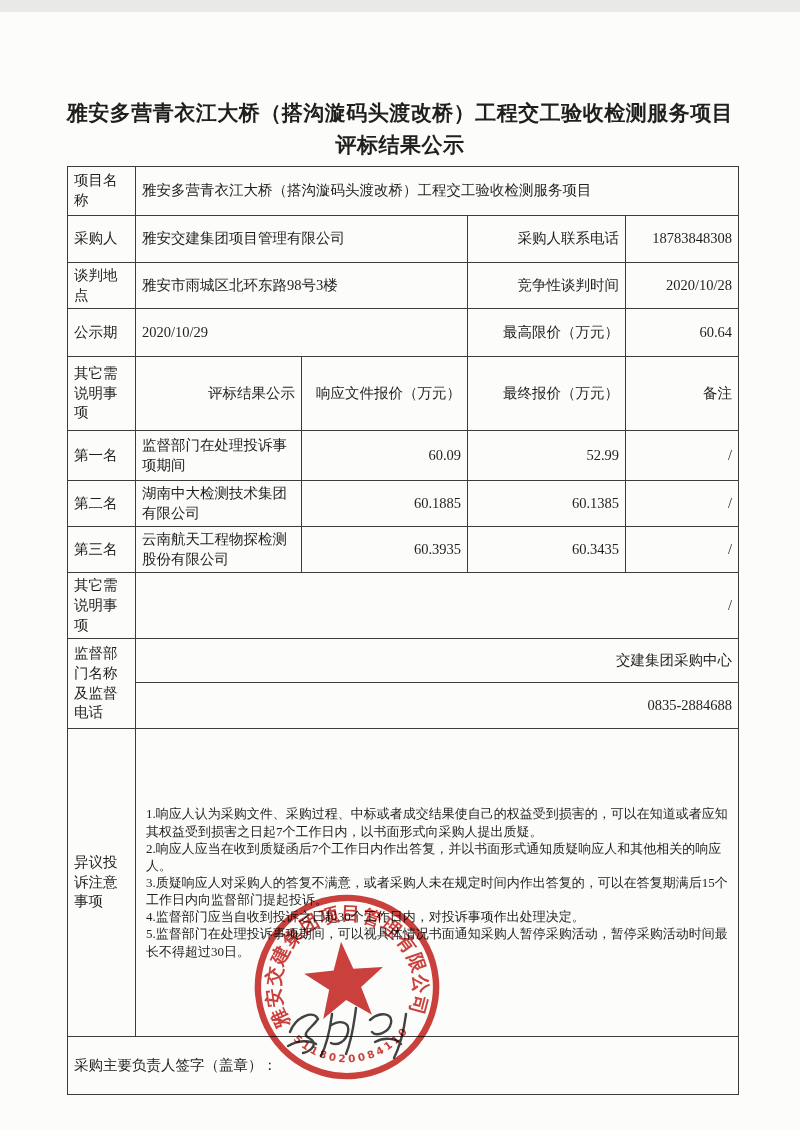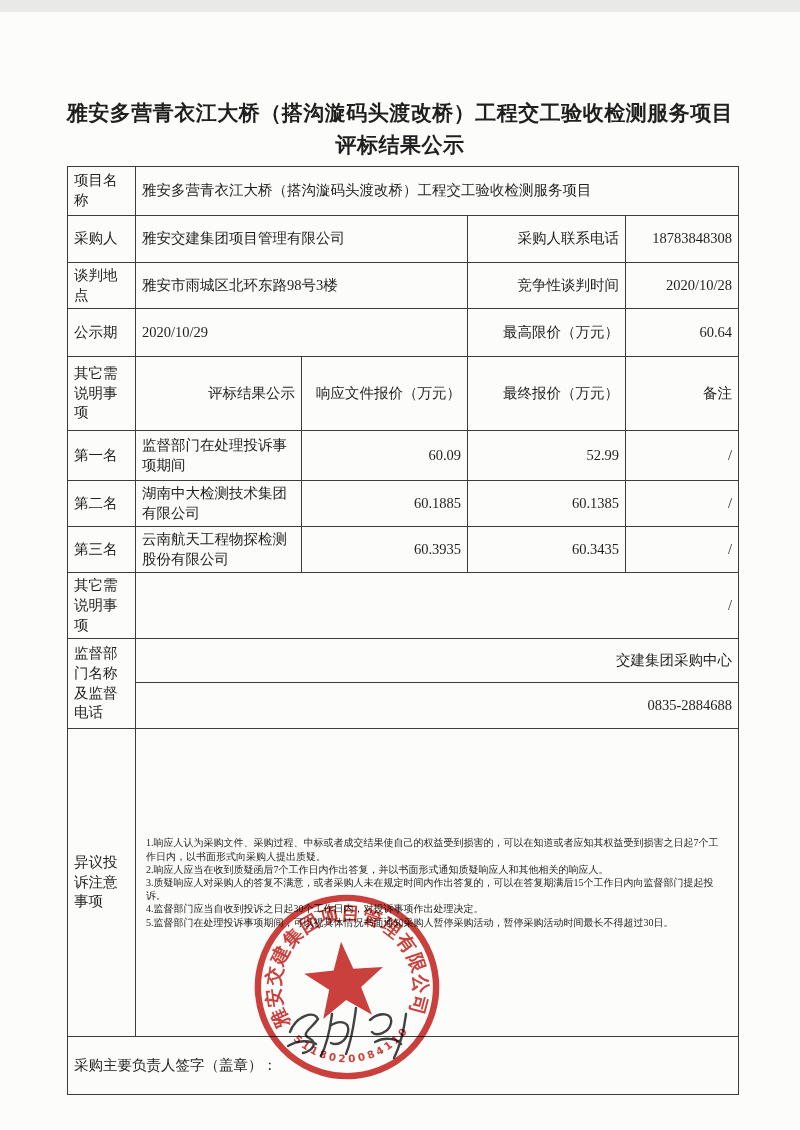--- a/index.html
+++ b/index.html
@@ -27,21 +27,21 @@
     vertical-align:middle; color:var(--ink);
     overflow:hidden;
   }
   td.c { text-align:right; }
   td.l { text-align:left; }
   td.lblcenter { text-align:left; padding:3px 2px; }
   tr.r1{height:49px} tr.r2{height:47px} tr.r3{height:31px} tr.r4{height:48px}
   tr.r5{height:74px} tr.r6{height:50px} tr.r7{height:43px} tr.r8{height:38px}
   tr.r9{height:44px} tr.r10{height:44px} tr.r11{height:46px}
   tr.r12{height:308px} tr.r13{height:58px}
-  .objection-text { font-size:10px; line-height:1.32; padding:0 4px; }
+  .objection-text { font-size:13px; line-height:1.32; padding:0 4px; }
   .objection-text div { margin:0; }
   .sig-cell { font-size:15px; padding-left:8px; }
   
   .stamp {
     position:absolute; left:248px; top:874px; width:198px; height:202px;
     mix-blend-mode:multiply; opacity:0.92; transform:rotate(-5deg);
     pointer-events:none; z-index:5;
   }
   .stamp text { font-family:"DejaVu Sans","Liberation Sans",sans-serif; }
   .signature {

